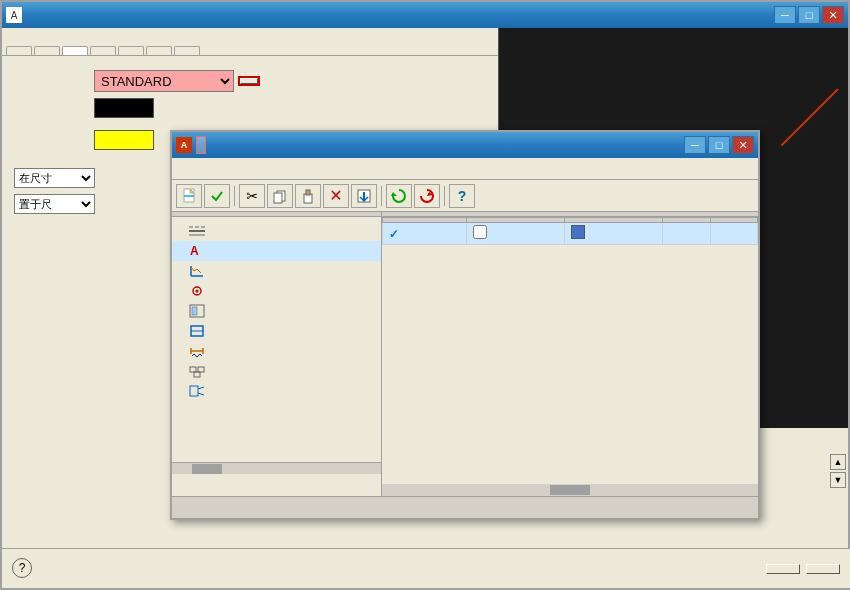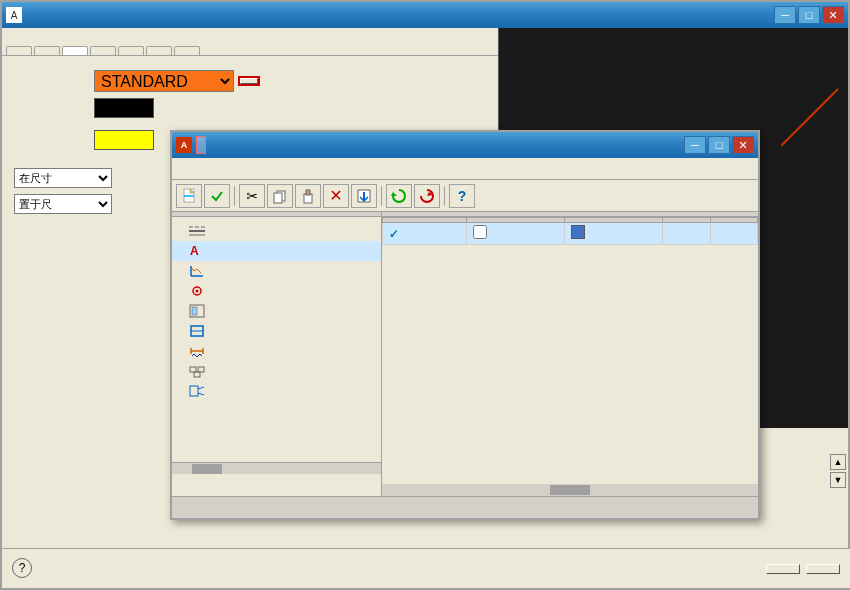--- a/index.html
+++ b/index.html
@@ -89,22 +89,22 @@
     }
     .form-label {
       width: 80px;
       font-size: 12px;
       color: #000;
     }
     .form-select {
       width: 140px;
       height: 22px;
       border: 1px solid #7a7a7a;
-      background: #f97316;
-      font-size: 16px;
+      background: #fca5a5;
+      font-size: 13px;
       padding: 0 2px;
     }
     .browse-btn {
       margin-left: 6px;
       padding: 2px 8px;
       background: #ece9d8;
       border: 1px solid #7a7a7a;
       font-size: 12px;
       cursor: pointer;
       border-top: 1px solid #fff;
@@ -206,21 +206,21 @@
       position: absolute;
       left: 12px;
       top: 160px;
     }
     .label-row {
       margin-bottom: 6px;
       font-size: 12px;
       color: #000;
     }
     .small-select {
-      width: 98px;
+      width: 81px;
       height: 20px;
       border: 1px solid #7a7a7a;
       background: white;
       font-size: 11px;
     }
     .orientation-text {
       font-size: 11px;
       color: #000;
       line-height: 1.4;
     }

